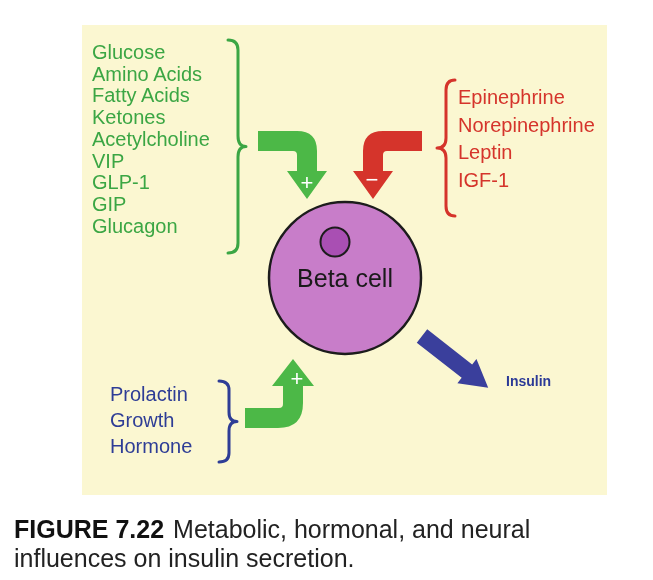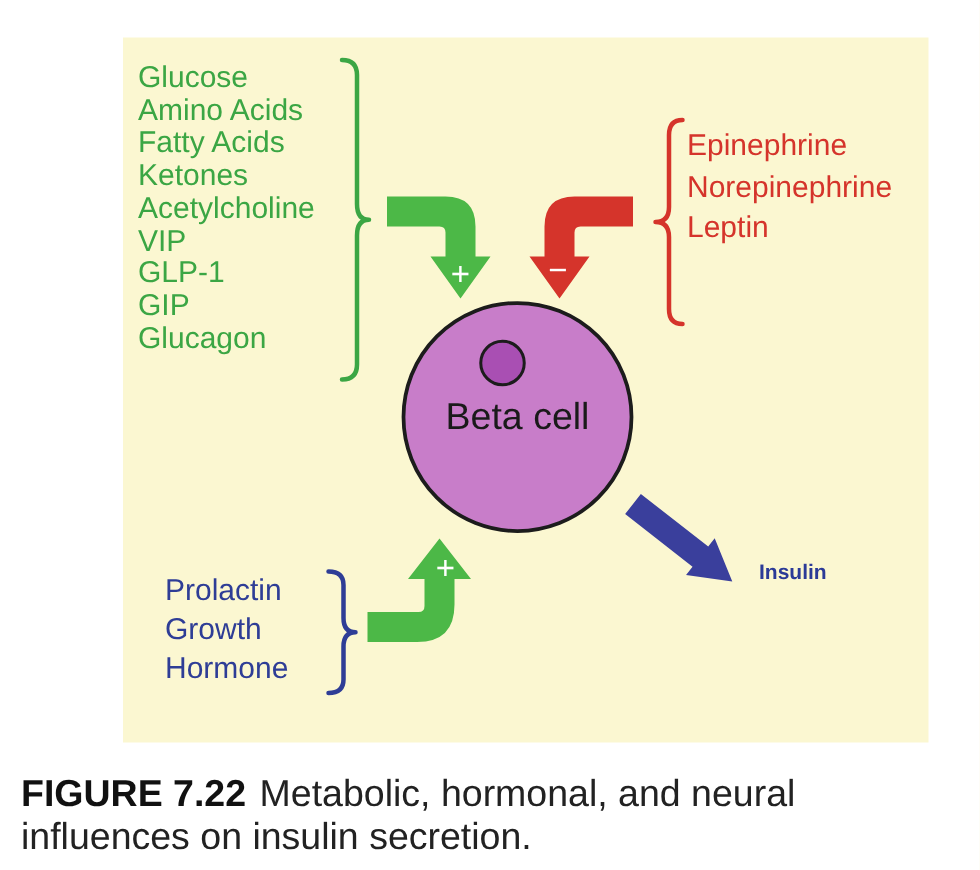--- a/index.html
+++ b/index.html
@@ -1,18 +1,18 @@
 <!DOCTYPE html>
 <html><head>
 <meta charset="utf-8">
 <style>
   html, body { margin: 0; padding: 0; background: #ffffff; }
   .stage {
     position: relative;
-    width: 653px;
+    width: 607px;
     height: 580px;
     background: #ffffff;
     overflow: hidden;
     font-family: "Liberation Sans", sans-serif;
   }
   .panel {
     position: absolute;
     left: 82px; top: 25px;
     width: 537px; height: 470px;
     background: #FBF7D1;
@@ -106,20 +106,21 @@
     <div>VIP</div>
     <div>GLP-1</div>
     <div>GIP</div>
     <div>Glucagon</div>
   </div>
 
   <div class="list list-red">
     <div>Epinephrine</div>
     <div>Norepinephrine</div>
     <div>Leptin</div>
+    <div>IGF-1</div>
   </div>
 
   <div class="list list-blue">
     <div>Prolactin</div>
     <div>Growth</div>
     <div>Hormone</div>
   </div>
 
   <span class="sign sign-plus-top">+</span>
   <span class="sign sign-minus">−</span>

